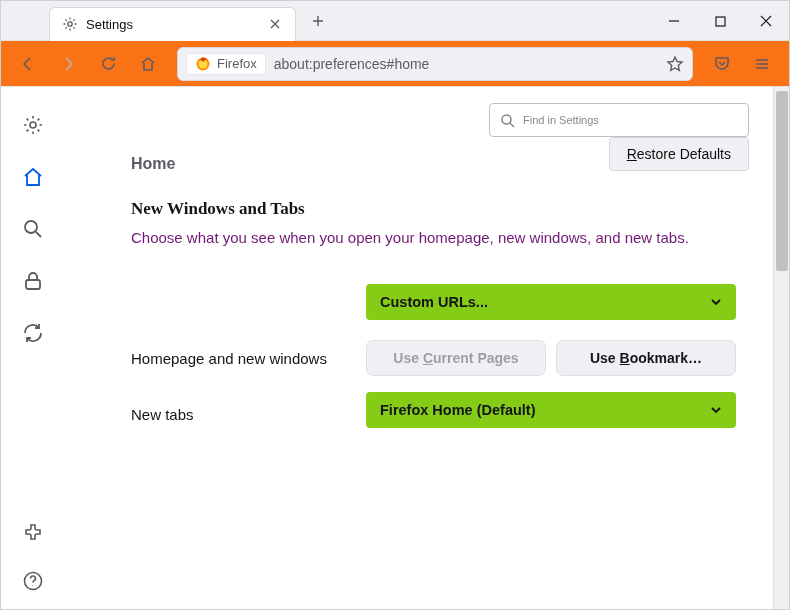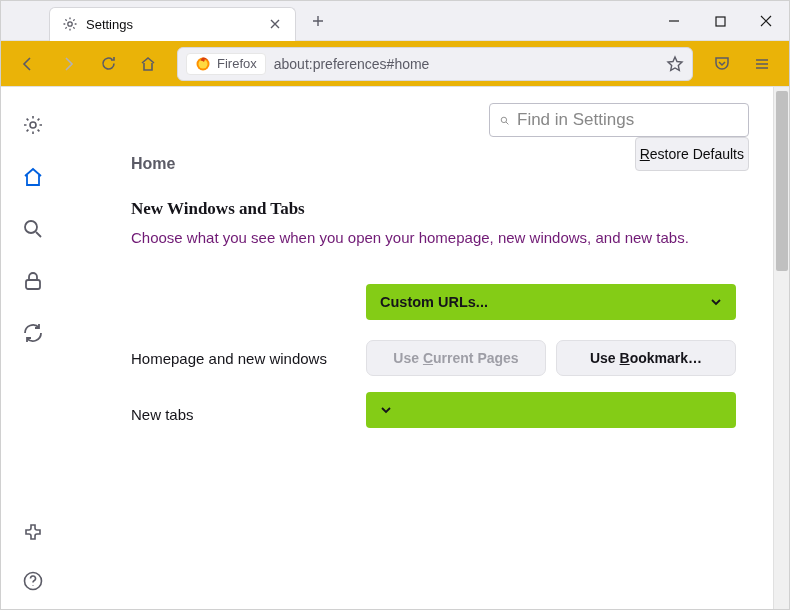--- a/index.html
+++ b/index.html
@@ -44,21 +44,21 @@
   .win-controls { position:absolute; right:0; top:0; display:flex; height: 40px;}
   .win-controls div { width:46px; display:flex;align-items:center;justify-content:center;color:#1b1b1b;}
   
   .toolbar {
     height: 46px;
     display:flex;
     align-items:center;
     gap: 6px;
     padding: 0 10px;
     border-bottom: 1px solid #e0e0e0;
-    background:#eab308;
+    background:#f97316;
   }
   .tbtn {
     width: 34px; height:34px; display:flex; align-items:center;justify-content:center;
     border-radius:4px; color:#5b5b66;
   }
   .tbtn.disabled { color:#b1b1b9;}
   .urlbar {
     flex:1; display:flex; align-items:center;
     height:34px; background:#f0f0f4; border:1px solid #d7d7db; border-radius:6px;
     padding: 0 8px; gap: 8px; margin: 0 6px;
@@ -100,30 +100,30 @@
   .searchbox {
     position: relative;
     float: right;
     width: 260px; height: 34px;
     border:1px solid #bfbfc9; border-radius:4px;
     display:flex; align-items:center; padding:0 10px; gap:8px;
     color:#747480;
     margin-bottom: 18px;
   }
   .searchbox input {
-    border:none; outline:none; background:transparent; flex:1; font-size:17px; color:#0f172a;
+    border:none; outline:none; background:transparent; flex:1; font-size:11px; color:#0f172a;
   }
   .searchbox input::placeholder { color:#888;}
   h2 {
     clear:both;
     font-size: 16px; font-weight: 700; color:#5b5b66; margin: 51px 0 26px;
   }
   .restore {
     float: right;
-    padding: 8px 4px;
+    padding: 8px 17px;
     background:#f0f0f4; border:1px solid #d7d7db; border-radius:4px;
     font-size: 14px; color:#0c0c0d;
     margin-top: -62px;
   }
   .restore .u { text-decoration: underline; }
   h3 { font-size: 17px; font-weight:600; margin-bottom:8px; color:#15141a;font-family:Liberation Serif, serif;}
   .desc { font-size:15px; color:#701a75; margin-bottom: 36px; line-height:1.4;}
   .form-row {
     display:flex; align-items:center; margin-bottom:12px;
   }
@@ -328,20 +328,21 @@
           <button class="disabled">Use <span class="u">C</span><span>urrent Pages</span></button>
           <button>Use <span class="u">B</span><span>ookmark…</span></button>
         </div>
       </div>
     </div>
 
     <div class="form-row" style="margin-top:16px;">
       <label>New tabs</label>
       <div class="right-col">
         <div class="select-box">
+          <span>Firefox Home (Default)</span>
           <span>
               <svg width="12" height="12" viewBox="0 0 12 12" fill="none" stroke="#15141a" stroke-width="1.8">
                 <path d="M2 4l4 4 4-4"></path>
               </svg>
             </span>
         </div>
       </div>
     </div>
   </div>
 

